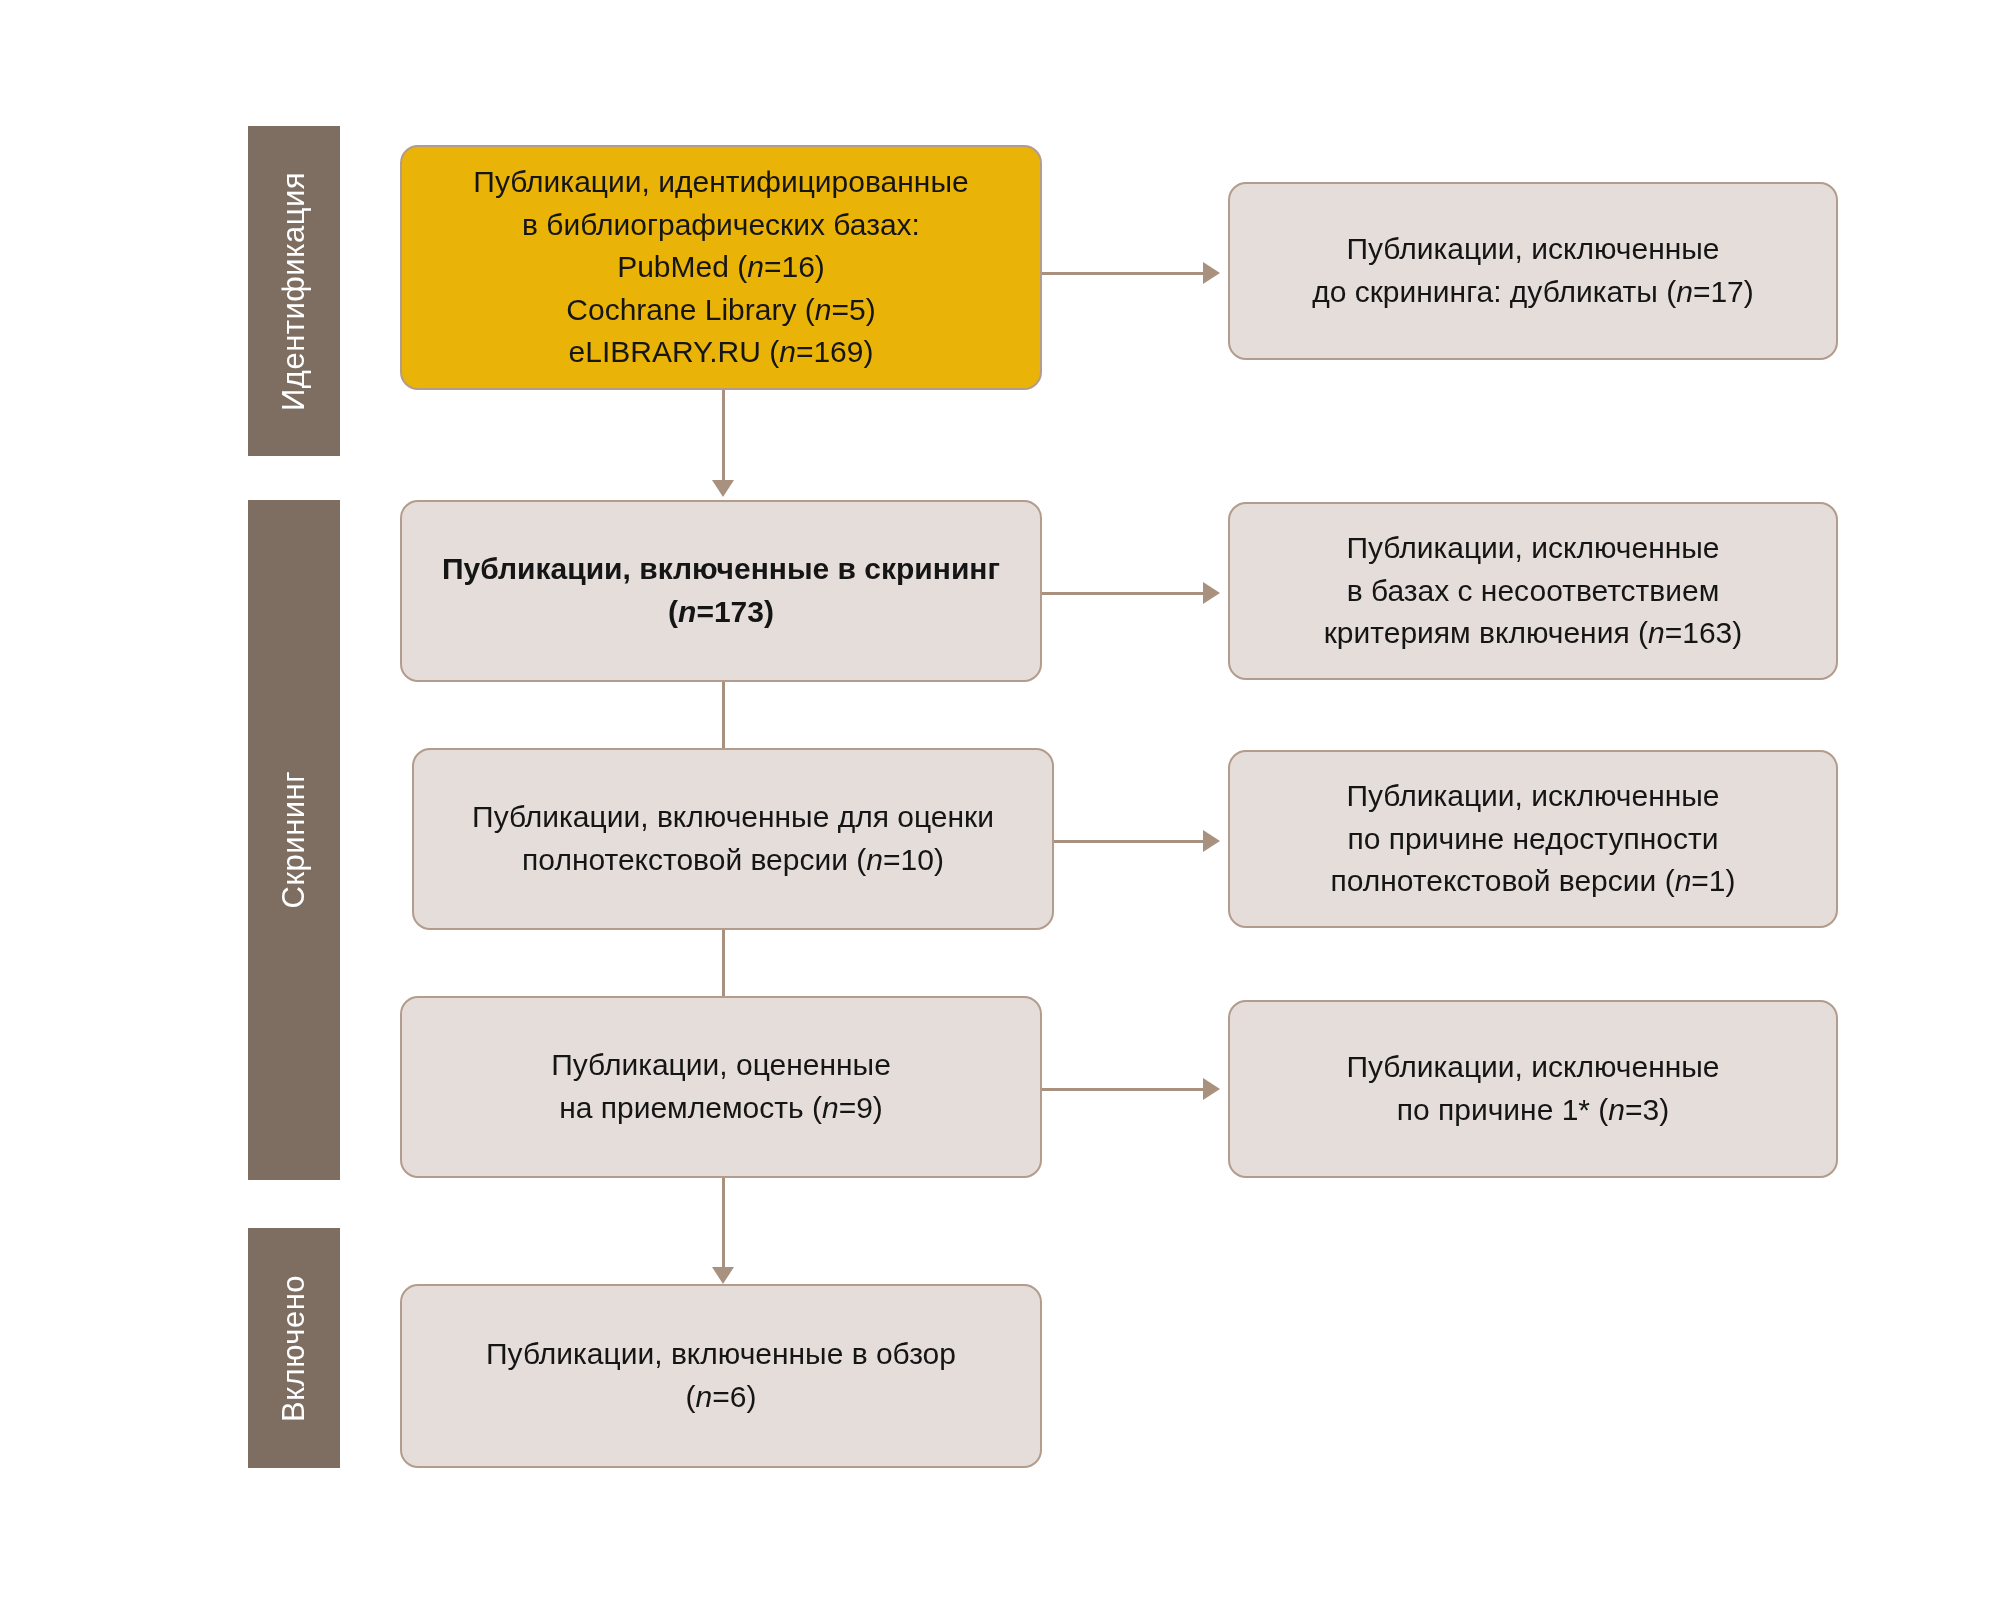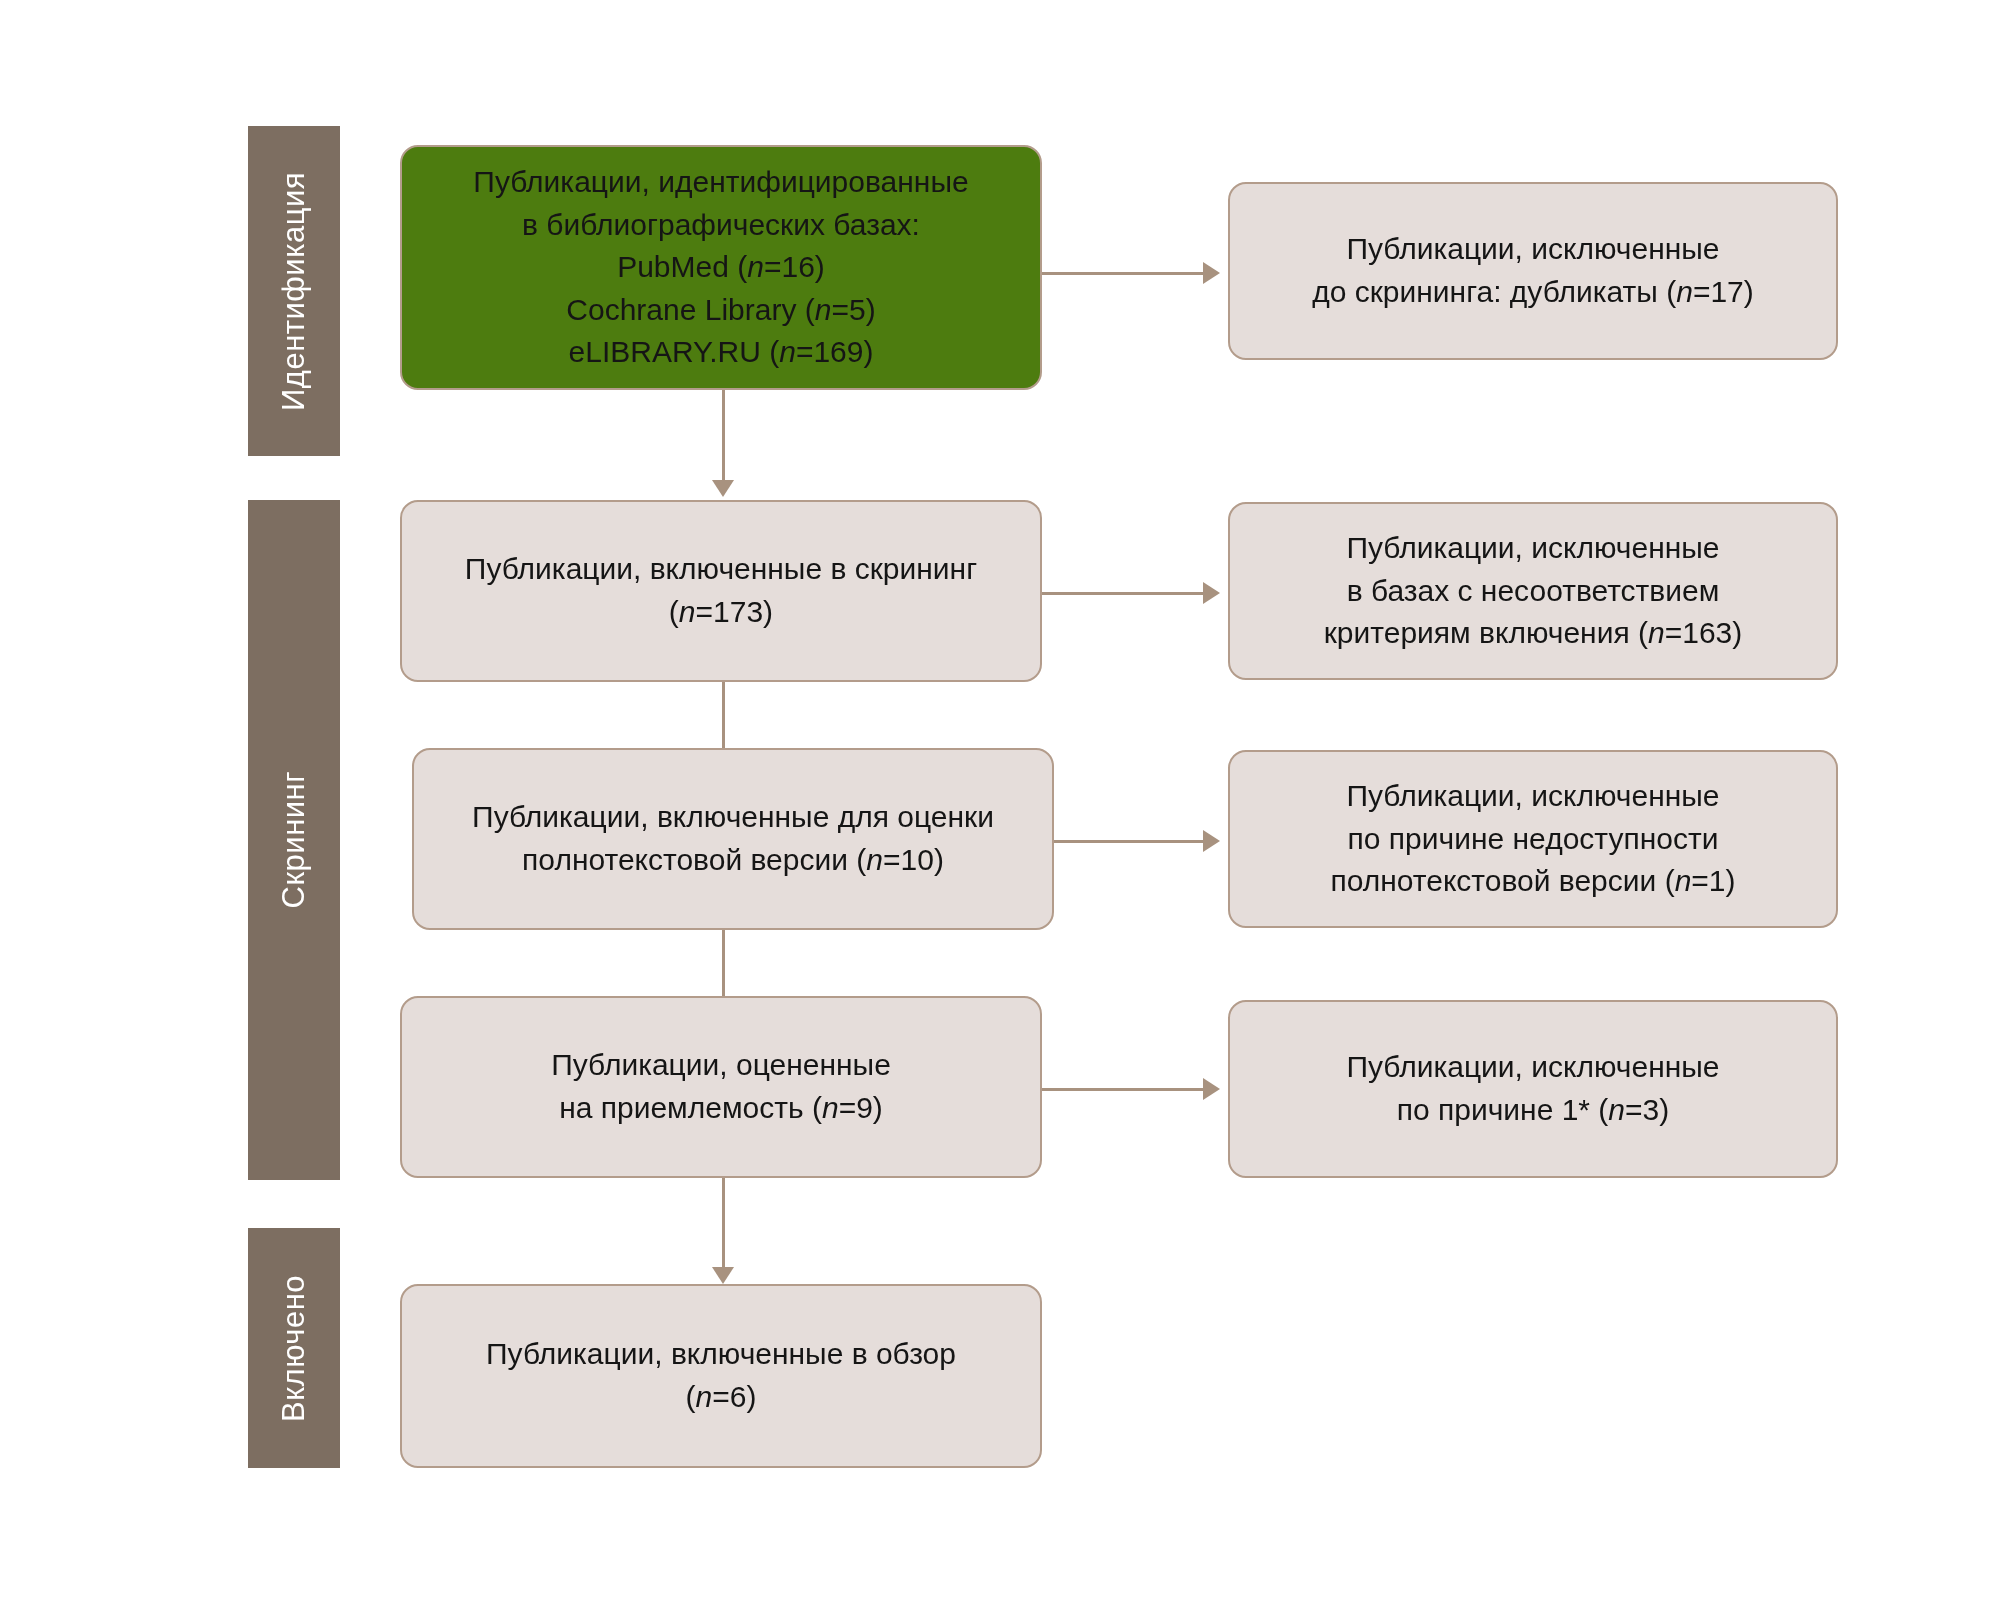--- a/index.html
+++ b/index.html
@@ -113,31 +113,31 @@
 
   <div class="conn h" style="left: 1040px; top: 592px; width: 170px; background: rgb(168, 146, 127);"></div>
   <div class="arrow-right" style="left: 1203px; top: 582px; border-left-color: rgb(168, 146, 127);"></div>
 
   <div class="conn h" style="left: 1040px; top: 840px; width: 170px; background: rgb(168, 146, 127);"></div>
   <div class="arrow-right" style="left: 1203px; top: 830px; border-left-color: rgb(168, 146, 127);"></div>
 
   <div class="conn h" style="left: 1040px; top: 1088px; width: 170px; background: rgb(168, 146, 127);"></div>
   <div class="arrow-right" style="left: 1203px; top: 1078px; border-left-color: rgb(168, 146, 127);"></div>
 
-  <div class="node" style="left: 400px; top: 145px; width: 642px; height: 245px; background: #4d7c0f; border-color: rgb(179, 156, 139);">
+  <div class="node" style="left: 400px; top: 145px; width: 642px; height: 245px; background: #eab308; border-color: rgb(179, 156, 139);">
     <div class="node-text">
       <div>Публикации, идентифицированные</div>
       <div>в библиографических базах:</div>
       <div>PubMed (<i>n</i>=16)</div>
       <div>Cochrane Library (<i>n</i>=5)</div>
       <div>eLIBRARY.RU (<i>n</i>=169)</div>
     </div>
   </div>
 
-  <div class="node" style="left: 400px; top: 500px; width: 642px; height: 182px; background: rgb(229, 221, 218); border-color: rgb(179, 156, 139);">
+  <div class="node" style="left: 400px; top: 500px; width: 642px; height: 182px; background: rgb(229, 221, 218); border-color: rgb(179, 156, 139); font-weight: bold;">
     <div class="node-text">
       <div>Публикации, включенные в скрининг</div>
       <div>(<i>n</i>=173)</div>
     </div>
   </div>
 
   <div class="node" style="left: 400px; top: 748px; width: 642px; height: 182px; background: rgb(229, 221, 218); border-color: rgb(179, 156, 139); margin-left: 12px;">
     <div class="node-text">
       <div>Публикации, включенные для оценки</div>
       <div>полнотекстовой версии (<i>n</i>=10)</div>

